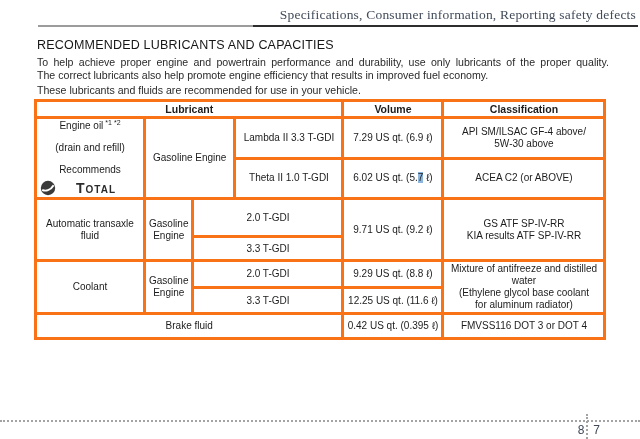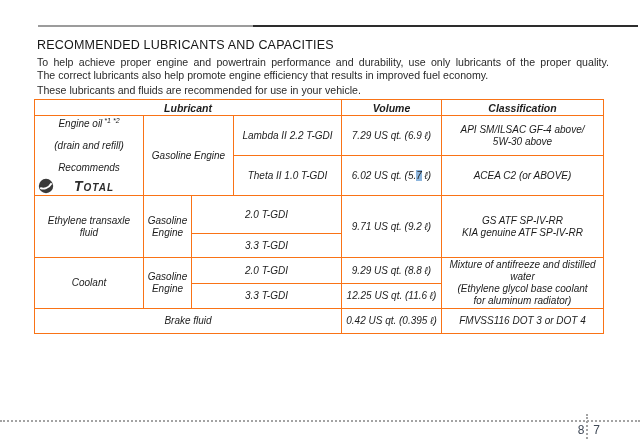--- a/index.html
+++ b/index.html
@@ -15,22 +15,22 @@
   
   .title{position:absolute;left:37px;top:38px;font-size:12.5px;font-weight:normal;color:#161616;
          letter-spacing:0.2px;}
   .para{position:absolute;left:37px;width:572px;font-size:10.6px;line-height:12.8px;color:#2a2a2a;}
   .para1{top:56px;}
   .just{text-align:justify;text-align-last:justify;}
   .para2{top:84px;}
 
   
   .spec-table{position:absolute;left:34px;top:99px;border-collapse:collapse;table-layout:fixed;}
-  .spec-table td{border:1px solid #f97316;font-size:10px;color:#1c1c1c;text-align:center;
-                 vertical-align:middle;padding:1px 3px;line-height:12px;overflow:hidden;font-style:italic;}
+  .spec-table td{border:3px solid #f97316;font-size:10px;color:#1c1c1c;text-align:center;
+                 vertical-align:middle;padding:1px 3px;line-height:12px;overflow:hidden;}
   .r-head td{font-weight:bold;font-size:10.5px;}
   .r-head{height:16px;} .r1{height:40px;} .r2{height:40px;} .r3{height:38px;}
   .r4{height:24px;} .r5{height:25px;} .r6{height:24px;} .r7{height:25px;}
   .cell-left{text-align:left;padding-left:5px;}
   .pre{white-space:pre-line;}
   .small{font-size:9.5px;line-height:11px;}
   .vol{font-size:9.7px;white-space:nowrap;padding:1px 1px;}
   .hl{background:#8db6de;}
   sup.fn{font-size:7px;vertical-align:baseline;position:relative;top:-4px;margin-left:2px;}
   .oil-cell{vertical-align:top;padding-top:3px;}
@@ -43,20 +43,21 @@
   
   .dotted-rule{position:absolute;left:0;top:420px;width:640px;height:0;border-top:2px dotted #a3a3a3;}
   .vdiv{position:absolute;right:52px;top:414px;height:25px;width:0;border-left:2px dotted #a3a3a3;}
   .page-num{position:absolute;top:423px;right:40px;display:flex;gap:9px;font-size:12px;color:#3f4856;}
 </style>
 </head>
 <body>
 
 <div class="page">
 
+  <div class="breadcrumb">Specifications, Consumer information, Reporting safety defects</div>
   <div class="rule-light"></div>
   <div class="rule-dark"></div>
 
   <div class="title">RECOMMENDED LUBRICANTS AND CAPACITIES</div>
   <div class="para para2">These lubricants and fluids are recommended for use in your vehicle.</div>
   <div class="para para1">
     <div class="just">To help achieve proper engine and powertrain performance and durability, use only lubricants of the proper quality.</div>
     <div>The correct lubricants also help promote engine efficiency that results in improved fuel economy.</div>
   </div>
 
@@ -83,39 +84,39 @@
           <div class="recommends">Recommends</div>
           <div class="brand-row">
             <svg width="16" height="16" viewBox="0 0 16 16">
               <circle cx="8" cy="8" r="7.2" fill="#3a3a3a"></circle>
               <path d="M2.2 9.8 C5.5 11.6, 10.5 10.6, 13.6 5.2" stroke="#ffffff" stroke-width="1.9" fill="none"></path>
             </svg>
             <span class="brand-text">Total</span>
           </div>
         </td>
         <td rowspan="2" colspan="2">Gasoline Engine</td>
-        <td>Lambda II 2.2 T-GDI</td>
+        <td>Lambda II 3.3 T-GDI</td>
         <td class="vol">7.29 US qt. (6.9 ℓ)</td>
         <td class="pre">API SM/ILSAC GF-4 above/
 5W-30 above</td>
       </tr>
 
       <tr class="r2">
         <td>Theta II 1.0 T-GDI</td>
         <td class="vol"><span>6.02 US qt. (5.</span><span class="hl">7</span><span> ℓ)</span></td>
         <td>ACEA C2 (or ABOVE)</td>
       </tr>
 
       <tr class="r3">
-        <td rowspan="2" class="cell-left">Ethylene transaxle fluid</td>
+        <td rowspan="2" class="cell-left">Automatic transaxle fluid</td>
         <td rowspan="2">Gasoline Engine</td>
         <td colspan="2">2.0 T-GDI</td>
         <td rowspan="2" class="vol">9.71 US qt. (9.2 ℓ)</td>
         <td rowspan="2" class="pre">GS ATF SP-IV-RR
-KIA genuine ATF SP-IV-RR</td>
+KIA results ATF SP-IV-RR</td>
       </tr>
       <tr class="r4">
         <td colspan="2">3.3 T-GDI</td>
       </tr>
 
       <tr class="r5">
         <td rowspan="2" class="cell-left">Coolant</td>
         <td rowspan="2">Gasoline Engine</td>
         <td colspan="2">2.0 T-GDI</td>
         <td class="vol">9.29 US qt. (8.8 ℓ)</td>

